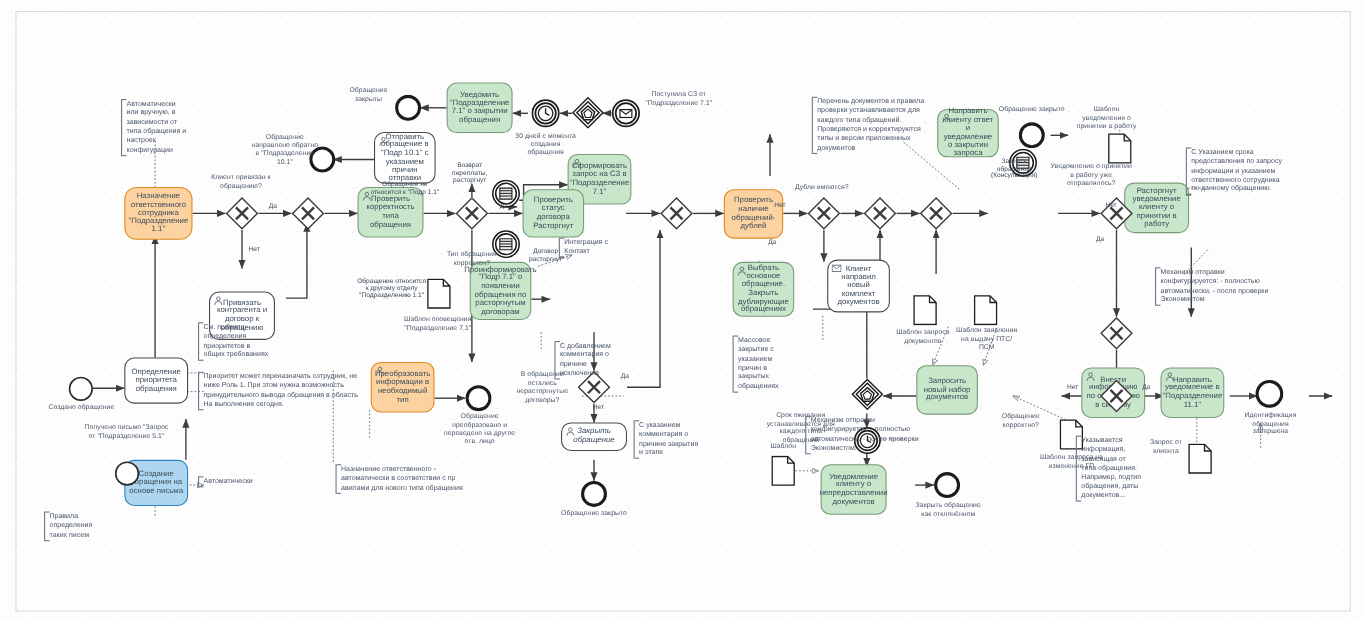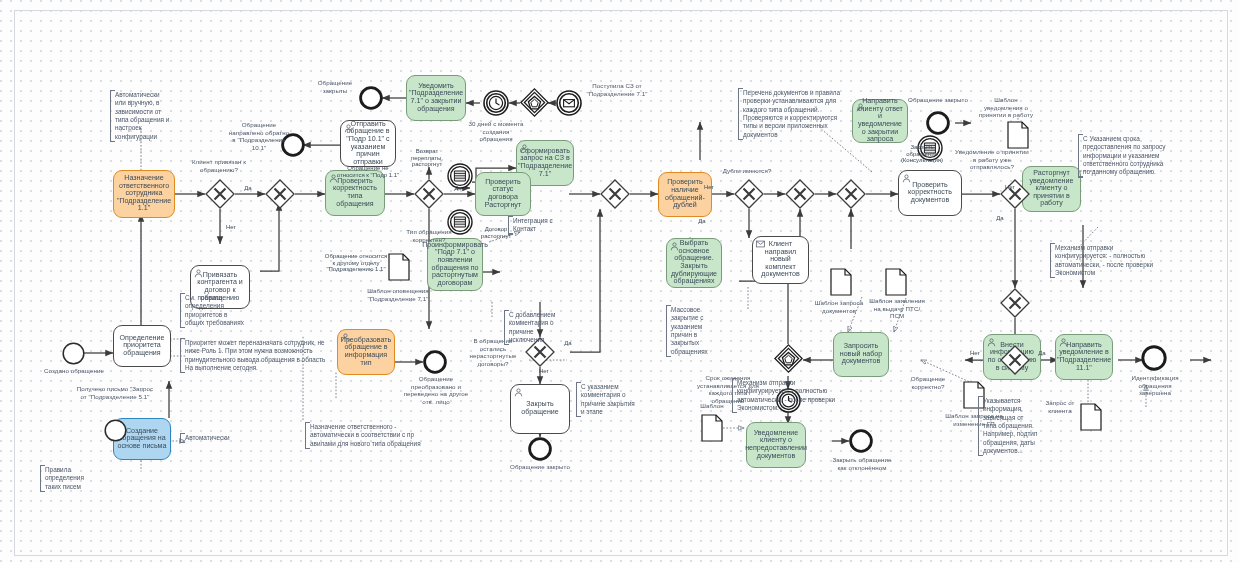--- a/index.html
+++ b/index.html
@@ -215,21 +215,21 @@
       <path d="M906,298 L894,332" marker-end="url(#arO)"></path>
       <path d="M972,383 L921,360" marker-end="url(#arO)"></path>
       <path d="M1088,380 V405"></path>
       <path d="M1146,407 V385" marker-end="url(#arO)"></path>
       <path d="M723,428 H744" marker-end="url(#arO)"></path>
       <path d="M805,399 H823"></path>
       <path d="M748,287 V310"></path>
     </g>
   </svg>
 
-  <div class="node task orange" style="left:113px;top:170px;width:62px;height:48px;">
+  <div class="node task orange" style="left:113px;top:170px;width:62px;height:48px;border-radius:11px;">
     <span class="ttxt">Назначение ответственного сотрудника "Подразделение 1.1"</span>
   </div>
 
   <div class="node task white" style="left:113px;top:325px;width:58px;height:42px;">
     <span class="ttxt">Определение приоритета обращения</span>
   </div>
 
   <div class="node task blue" style="left:113px;top:418px;width:58px;height:42px;">
     <span class="ttxt">Создание обращения на основе письма</span>
   </div>
@@ -287,24 +287,24 @@
   </div>
 
 
   <div class="node task orange" style="left:337px;top:329px;width:58px;height:46px;">
     <span class="usericon">
       <svg width="9" height="9" viewBox="0 0 12 12">
           <circle cx="6" cy="3.4" r="2.2" fill="none" stroke="#55606e" stroke-width="1"></circle>
           <path d="M1.6,11 a4.4,4.4 0 0 1 8.8,0" fill="none" stroke="#55606e" stroke-width="1"></path>
         </svg>
     </span>
-    <span class="ttxt">Преобразовать обращение в информация тип</span>
-  </div>
-
-  <div class="node task white" style="left:510px;top:384px;width:60px;height:50px;">
+    <span class="ttxt">Преобразовать информации в необходимый тип</span>
+  </div>
+
+  <div class="node task white" style="left:510px;top:384px;width:60px;height:26px;font-style:italic;">
     <span class="usericon">
       <svg width="9" height="9" viewBox="0 0 12 12">
           <circle cx="6" cy="3.4" r="2.2" fill="none" stroke="#55606e" stroke-width="1"></circle>
           <path d="M1.6,11 a4.4,4.4 0 0 1 8.8,0" fill="none" stroke="#55606e" stroke-width="1"></path>
         </svg>
     </span>
     <span class="ttxt">Закрыть обращение</span>
   </div>
 
   <div class="node task orange" style="left:658px;top:172px;width:54px;height:45px;">
@@ -324,29 +324,20 @@
   <div class="node task white" style="left:752px;top:236px;width:57px;height:48px;">
     <span class="usericon">
       <svg width="9" height="8" viewBox="0 0 12 9">
           <rect x="0.6" y="0.6" width="10.8" height="7.8" fill="none" stroke="#55606e" stroke-width="1"></rect>
           <path d="M0.8,1 L6,5 L11.2,1" fill="none" stroke="#55606e" stroke-width="1"></path>
         </svg>
     </span>
     <span class="ttxt">Клиент направил новый комплект документов</span>
   </div>
 
-  <div class="node task white" style="left:898px;top:170px;width:64px;height:46px;">
-    <span class="usericon">
-      <svg width="9" height="9" viewBox="0 0 12 12">
-          <circle cx="6" cy="3.4" r="2.2" fill="none" stroke="#55606e" stroke-width="1"></circle>
-          <path d="M1.6,11 a4.4,4.4 0 0 1 8.8,0" fill="none" stroke="#55606e" stroke-width="1"></path>
-        </svg>
-    </span>
-    <span class="ttxt">Проверить корректность документов</span>
-  </div>
 
   <div class="node task" style="left:852px;top:99px;width:56px;height:44px;">
     <span class="usericon">
       <svg width="9" height="9" viewBox="0 0 12 12">
           <circle cx="6" cy="3.4" r="2.2" fill="none" stroke="#55606e" stroke-width="1"></circle>
           <path d="M1.6,11 a4.4,4.4 0 0 1 8.8,0" fill="none" stroke="#55606e" stroke-width="1"></path>
         </svg>
     </span>
     <span class="ttxt">Направить клиенту ответ и уведомление о закрытии запроса</span>
   </div>

